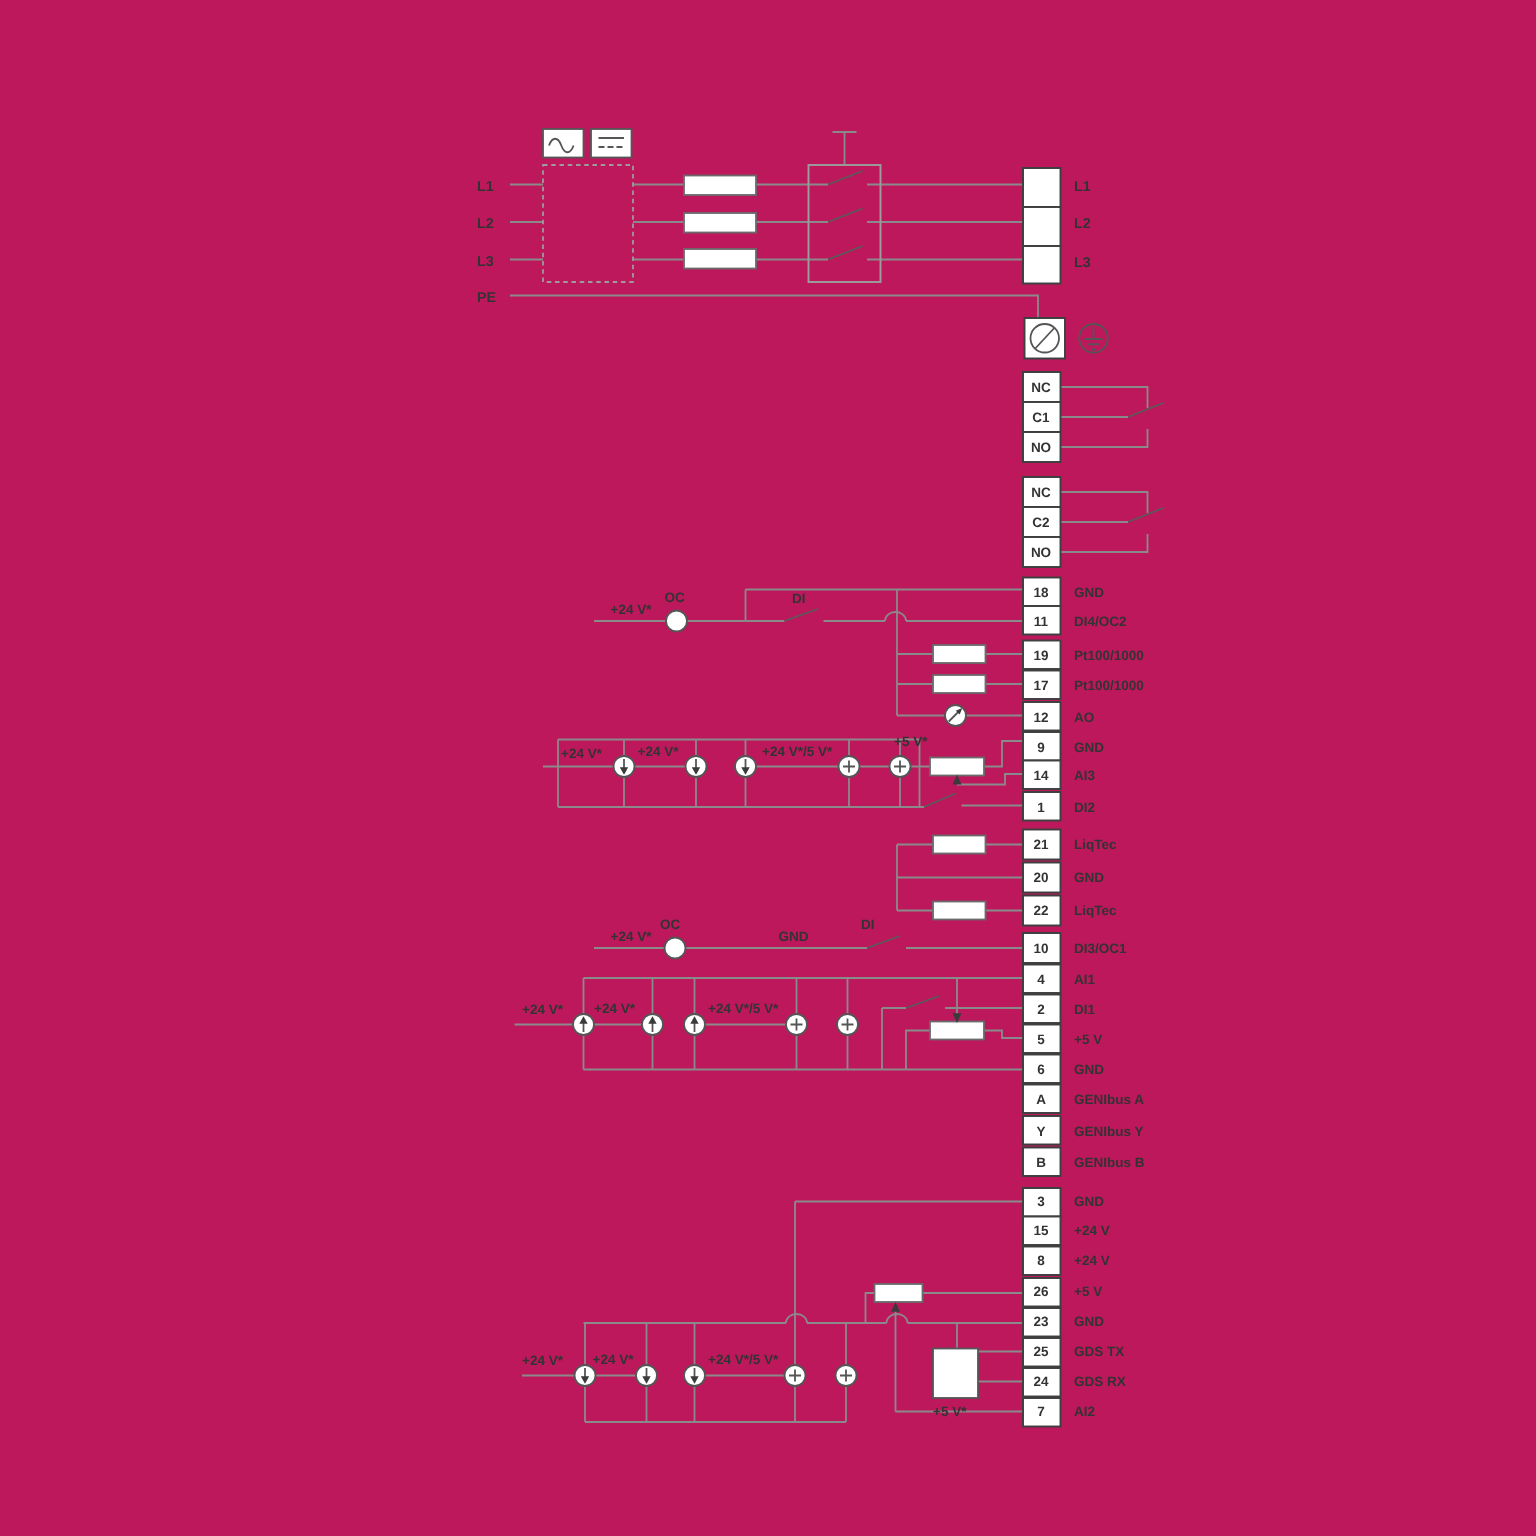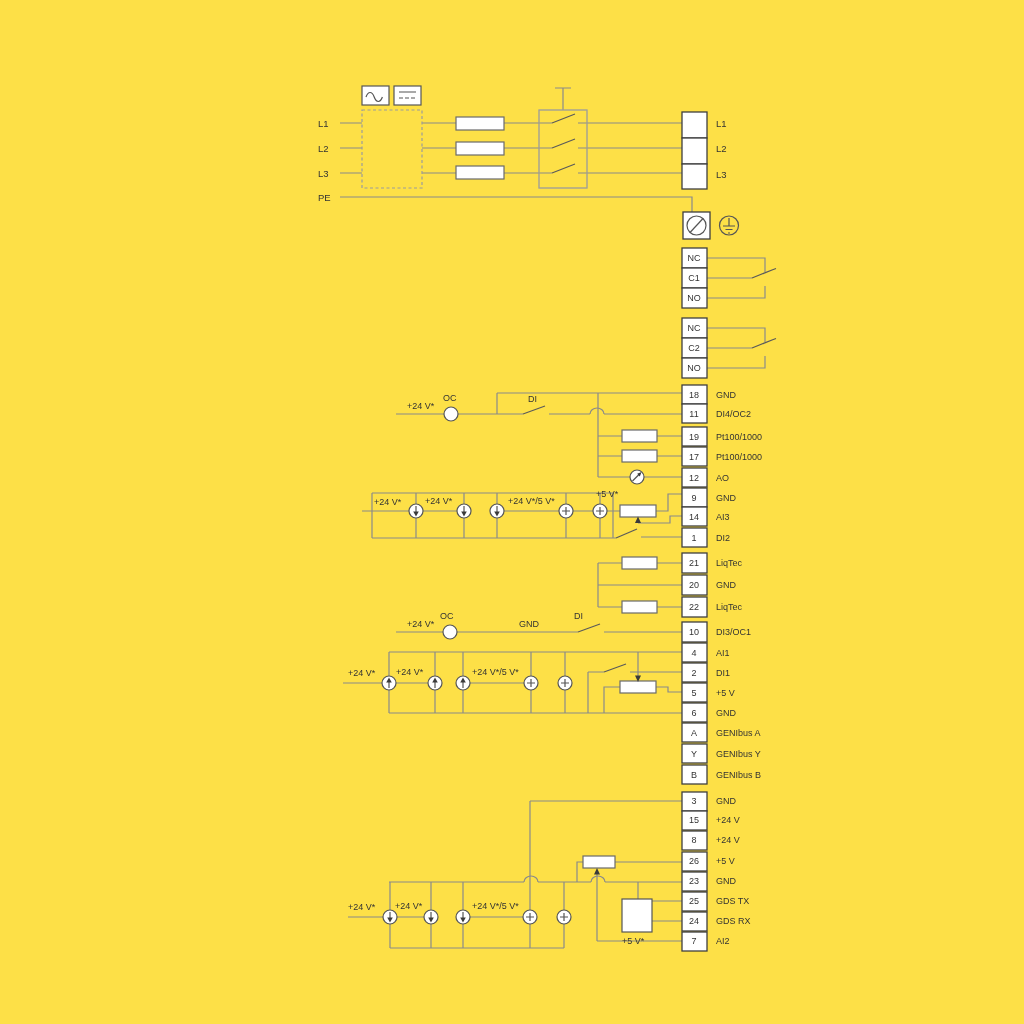--- a/index.html
+++ b/index.html
@@ -1,16 +1,16 @@
 <!DOCTYPE html>
 <html><head>
 <meta charset="utf-8">
 <style>
   html,body{margin:0;padding:0;background:#ffffff;}
-  .canvas{position:relative;width:1024px;height:1024px;background:#fde047;font-family:"Liberation Sans",sans-serif;}
+  .canvas{position:relative;width:1024px;height:1024px;background:#be185d;font-family:"Liberation Sans",sans-serif;font-weight:bold;}
   svg{display:block;}
   .wire{fill:none;stroke:#8a8a8a;stroke-width:1.2;}
   .blade{fill:none;stroke:#5a5a5a;stroke-width:1.2;}
   .dash{fill:none;stroke:#9c9c9c;stroke-width:1.2;stroke-dasharray:3 2.5;}
   .gbox{fill:none;stroke:#9c9c9c;stroke-width:1.3;}
   .cell{fill:#ffffff;stroke:#3f3f3f;stroke-width:1.3;}
   .rsym{fill:#ffffff;stroke:#6a6a6a;stroke-width:1.2;}
   .box{fill:#ffffff;stroke:#555555;stroke-width:1.2;}
   .sym{fill:none;stroke:#555555;stroke-width:1.2;}
   .head{fill:#3a3a3a;stroke:none;}

